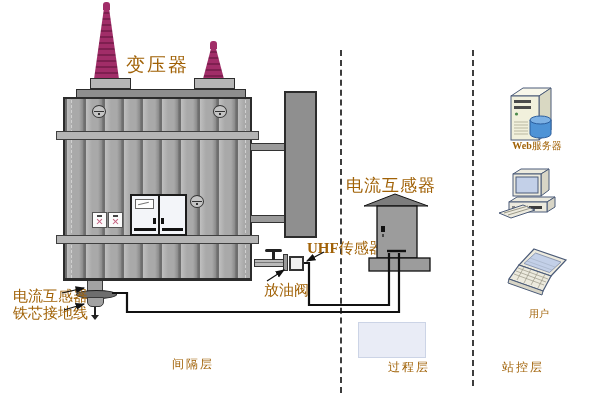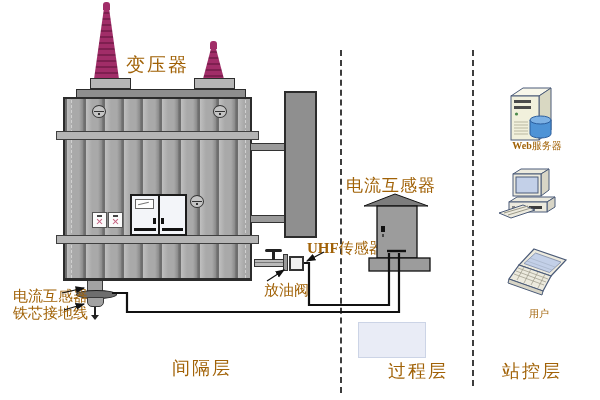--- a/index.html
+++ b/index.html
@@ -2,21 +2,21 @@
 <html style="--c-bushing: #a12d68; --c-bushing-dark: #7e1f50; --c-tank: #a9a9a9; --c-tank-line: #6e6e6e; --c-band: #b5b5b5; --c-rail: #8e8e8e; --c-radiator: #8f8f8f; --c-cabinet: #9c9c9c; --c-roof: #7d7d7d; --c-outline: #2c2c2c; --c-door: #f3f5f9; --c-process-box: #e9ecf6; --c-process-border: #ccd4e6; --c-cable: #111111; --c-server-body: #f1f0dc; --c-server-side: #d9d8c2; --c-cylinder: #4e93d6; --c-cylinder-top: #7db1e4; --c-screen: #c3d0e8; --c-device: #eceade; --c-icon-outline: #4b5b78;"><head>
 <meta charset="utf-8">
 <style>
   html,body{margin:0;padding:0;background:#fff;}
   .stage{position:relative;width:600px;height:400px;background:#ffffff;overflow:hidden;
          font-family:"Liberation Serif","DejaVu Serif",serif;color:#111;}
   .abs{position:absolute;}
   .lbl{position:absolute;white-space:nowrap;color:#a16207;}
   .lbl-big{font-size:19px;letter-spacing:2px;}
   .lbl-mid{font-size:17px;letter-spacing:1px;}
-  .lbl-layer{font-size:18px;letter-spacing:2px;}
+  .lbl-layer{font-size:12px;letter-spacing:2px;}
   .lbl-small{font-size:15px;}
   .lbl-icon{font-size:10px;text-align:center;}
   .sep{position:absolute;width:0;border-left:2px dashed #3d3d3d;}
   
   .tank{position:absolute;left:63px;top:97px;width:189px;height:184px;
         border:2px solid #2c2c2c;border-bottom-width:3px;box-sizing:border-box;
         background:repeating-linear-gradient(90deg,var(--c-tank-line) 0px,var(--c-tank-line) 1.5px,
           #bdbdbd 2.5px,var(--c-tank) 8px,var(--c-tank) 14px,#8e8e8e 17.5px,var(--c-tank-line) 19px);}
   .tankdash{position:absolute;width:0;border-left:1px dashed #d0d0d0;}
   .rail{position:absolute;left:76px;top:89px;width:170px;height:9px;background:var(--c-rail);border:1px solid var(--c-outline);box-sizing:border-box;}

